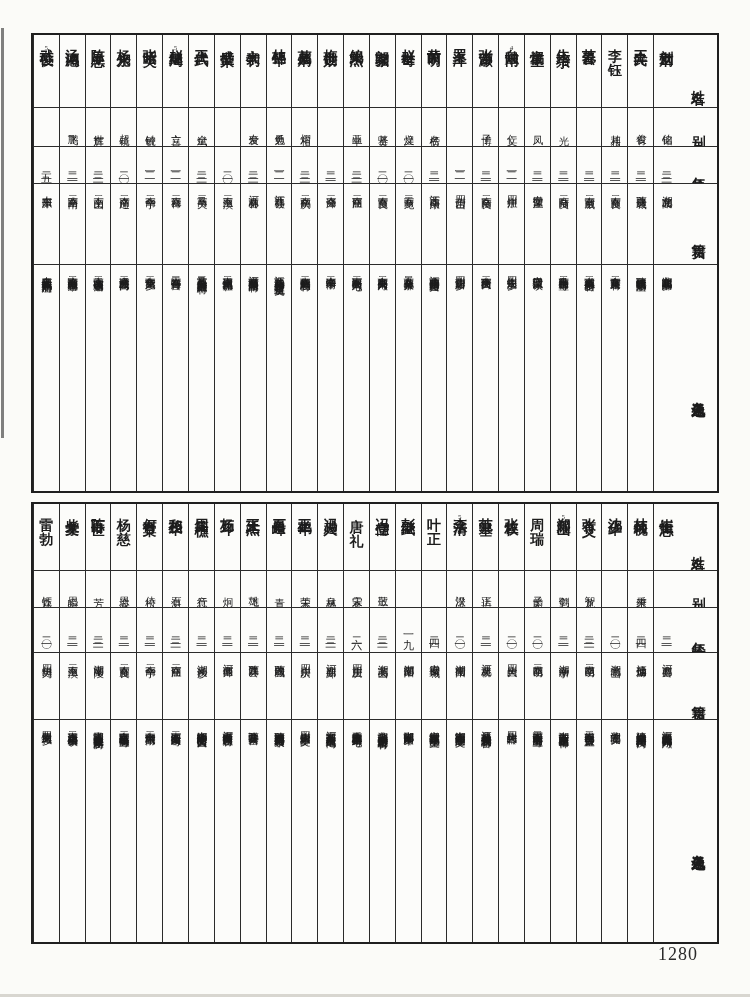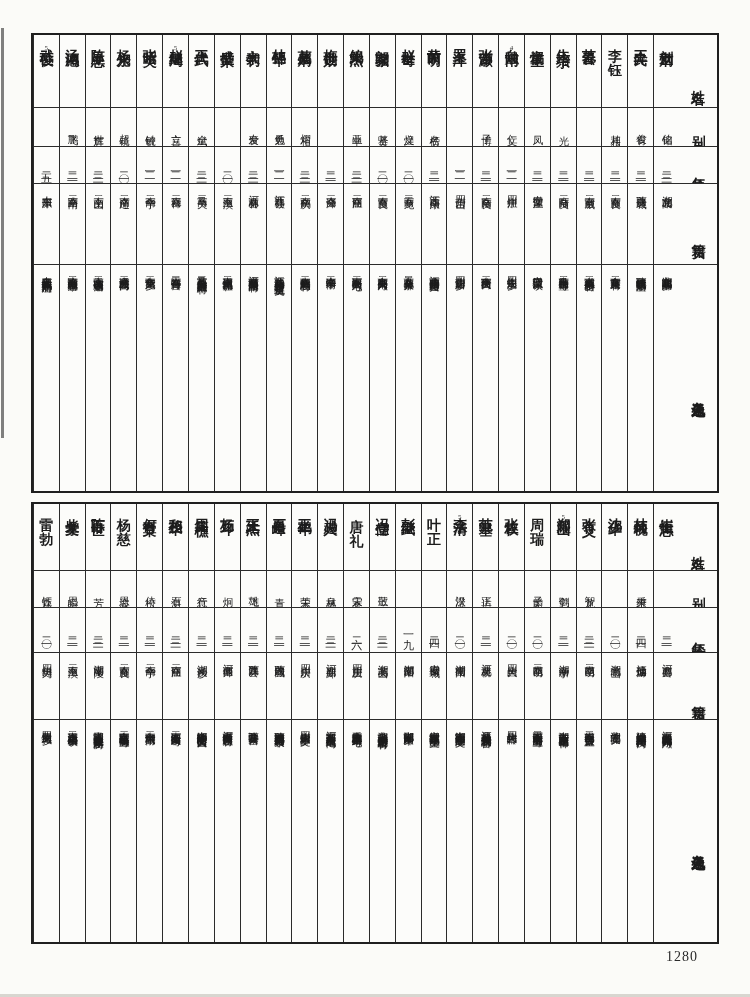--- a/index.html
+++ b/index.html
@@ -53,21 +53,21 @@
   .ann{font-size:7px;letter-spacing:0;color:#3a3a3a;font-weight:400;}
   
   .header-col .cell{align-items:center;}
   .header-col .vtext{font-weight:700;font-size:14px;height:auto;}
   .hl-2{letter-spacing:16px;margin-bottom:-16px;}
   .hl-2s{letter-spacing:6px;margin-bottom:-6px;}
   .hl-5{letter-spacing:24px;margin-bottom:-24px;}
   .page-number{
     position:absolute;right:52px;bottom:32px;
     font-family:"Liberation Serif","DejaVu Serif",serif;
-    font-size:14px;color:#2a2a2a;letter-spacing:1px;
+    font-size:18px;color:#2a2a2a;letter-spacing:1px;
   }
 </style>
 </head>
 <body>
 
 <div class="scan-edge-left"></div>
 <div class="scan-edge-bottom"></div>
 
 <div class="page-inner">
   <div class="dir-table t0" id="table-0">

